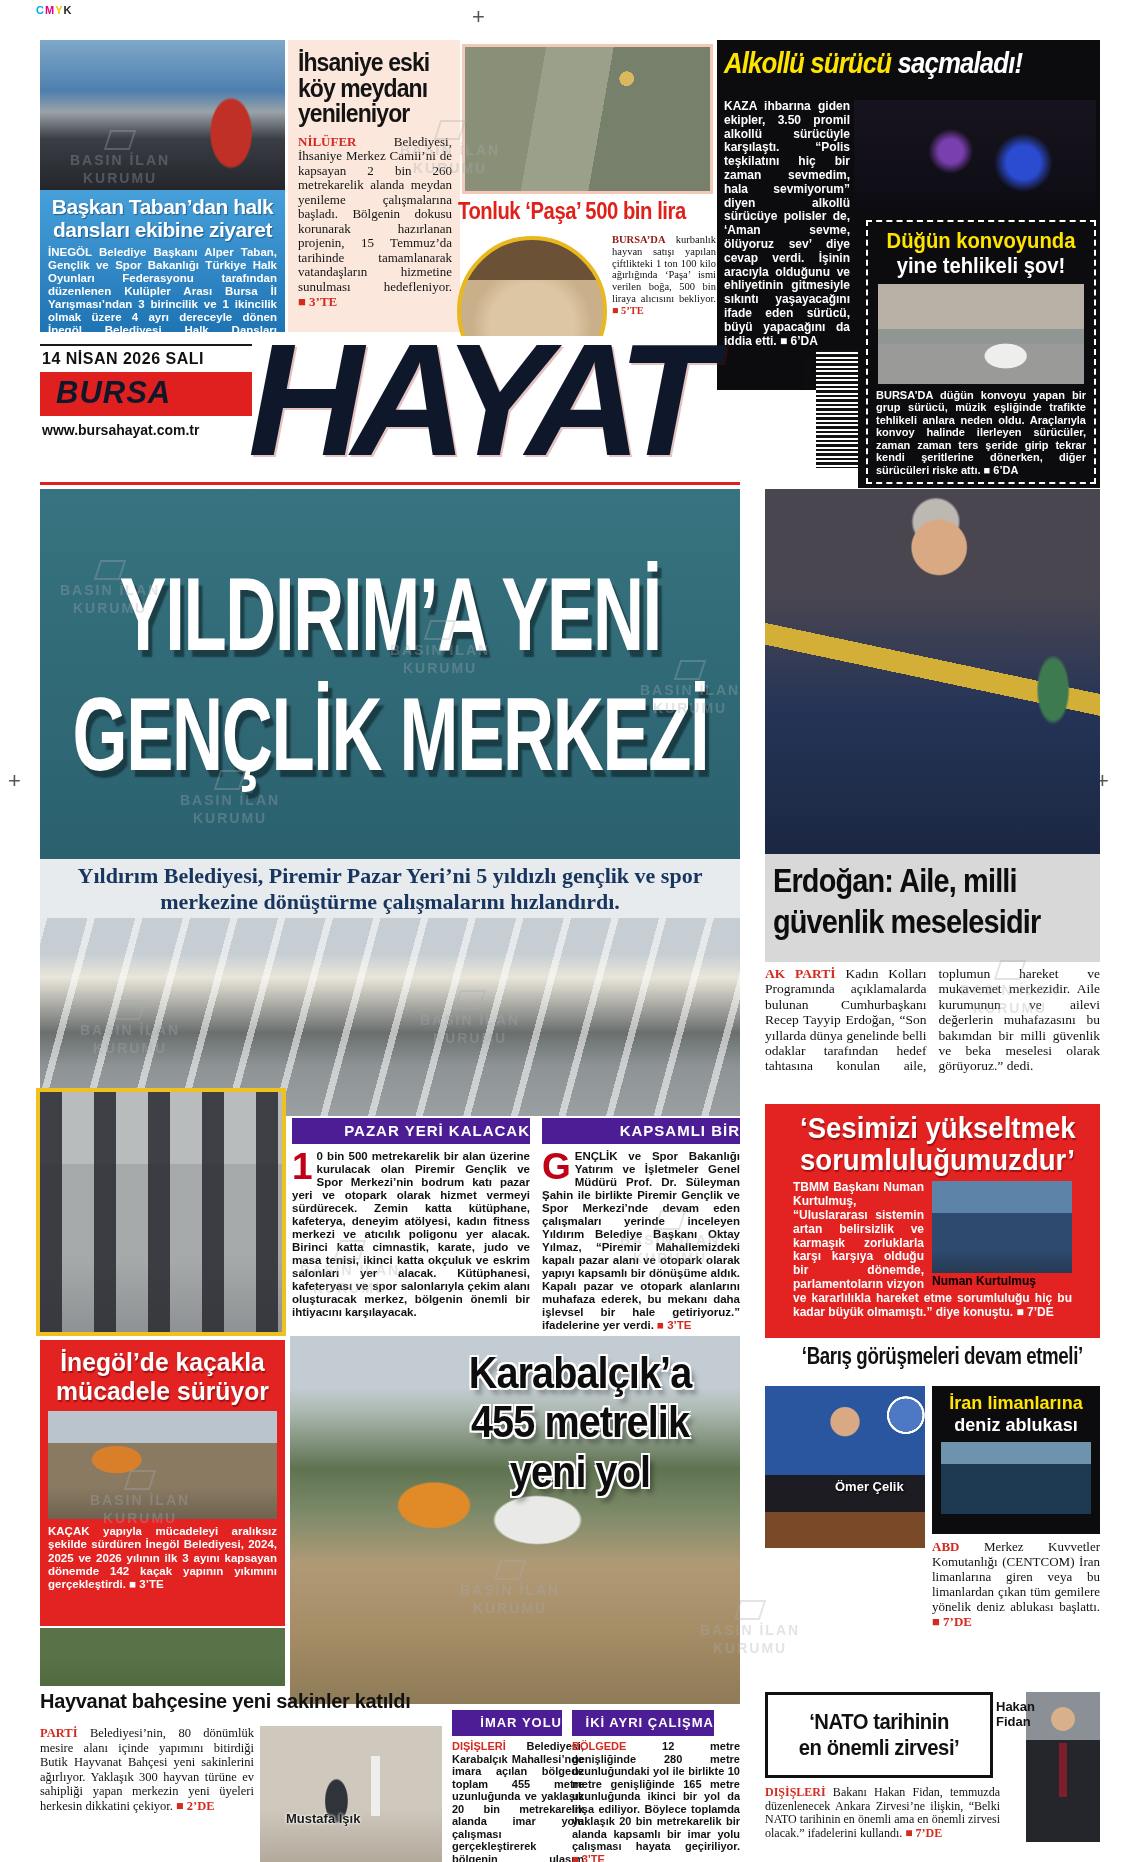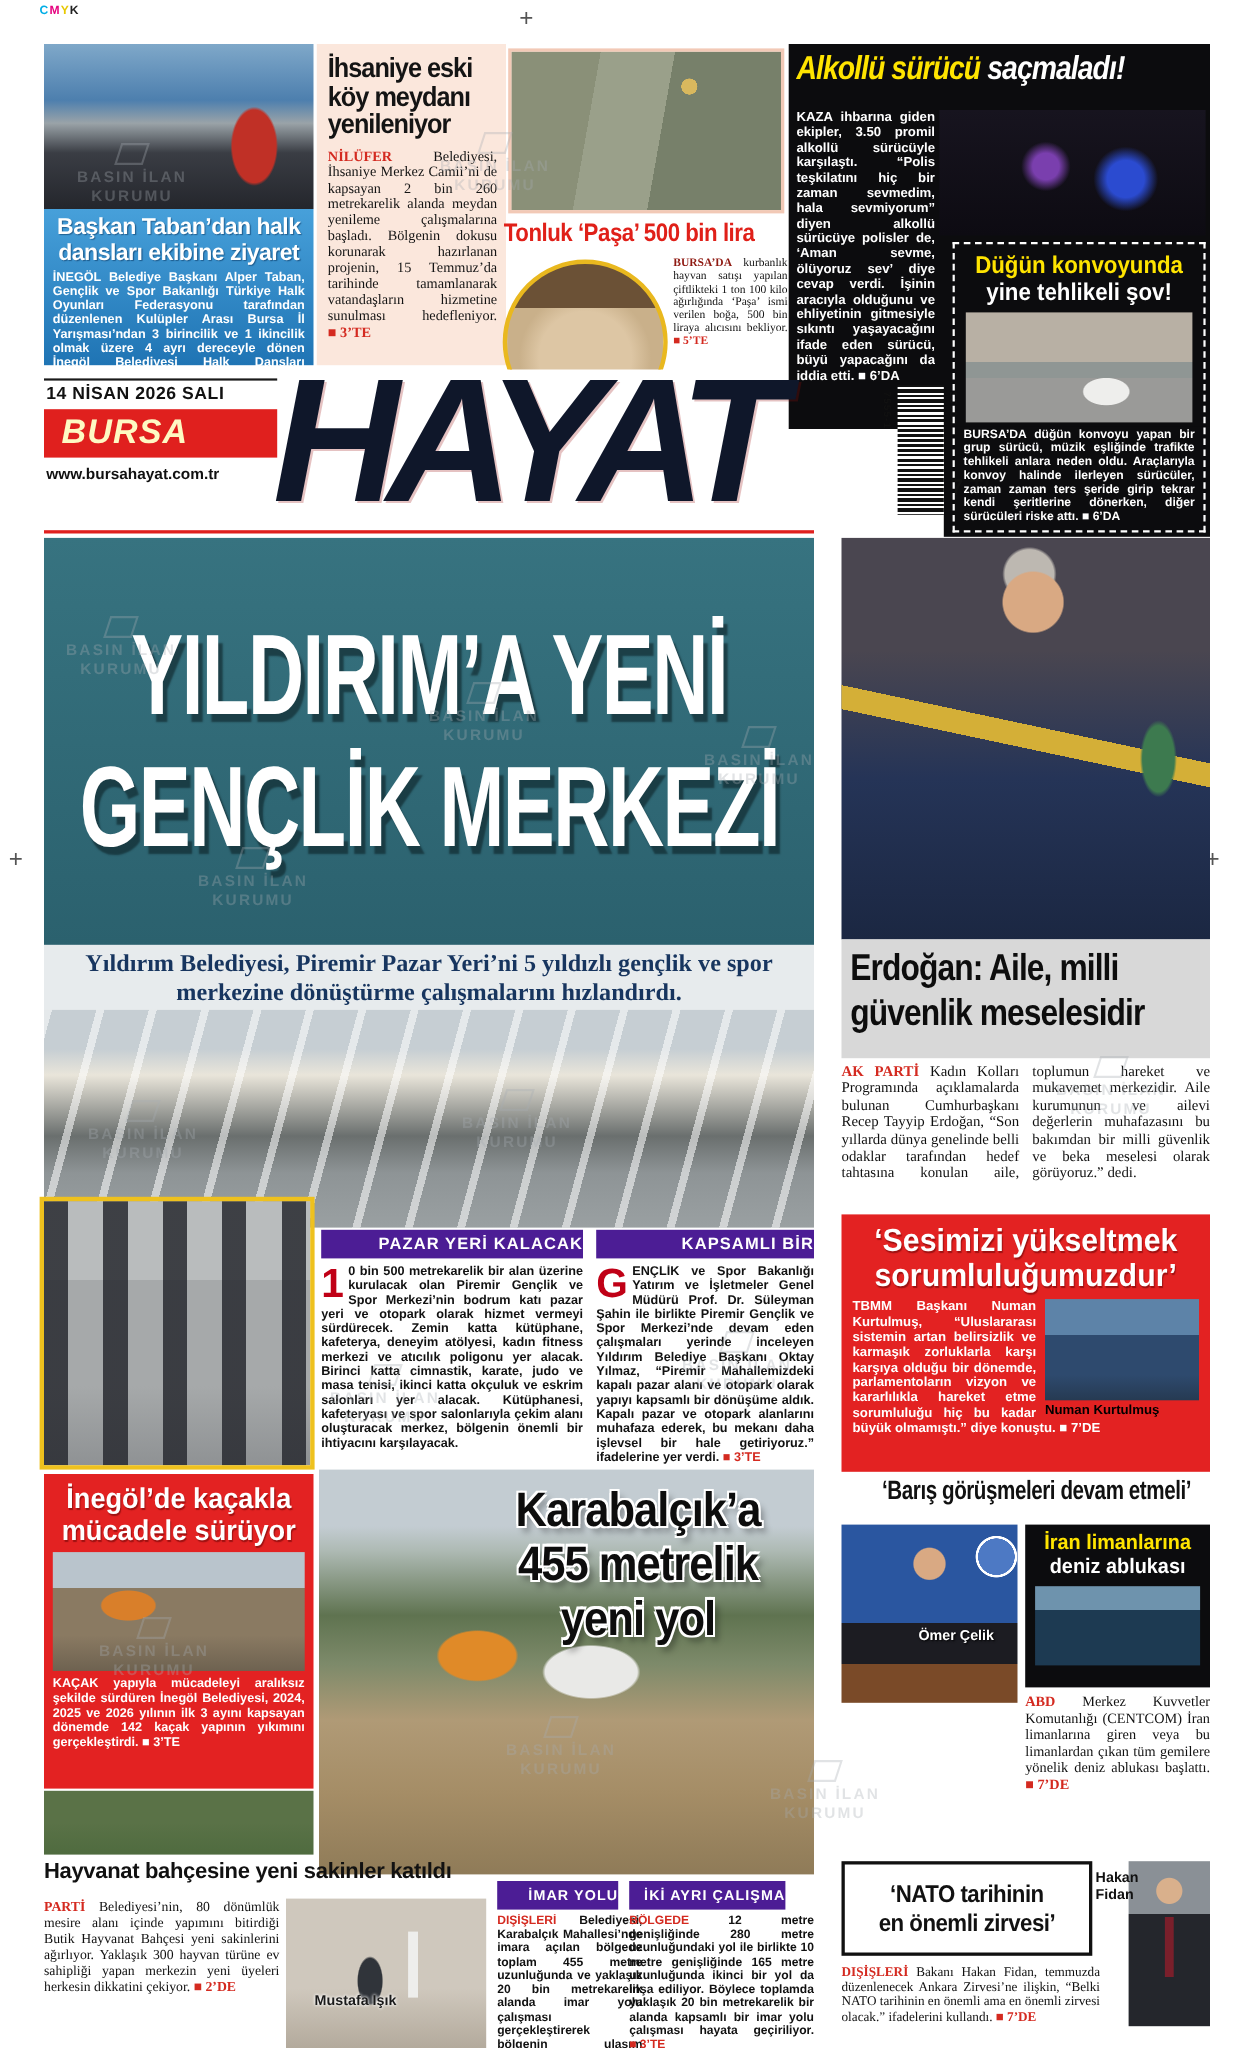--- a/index.html
+++ b/index.html
@@ -80,21 +80,21 @@
   .dugun-y{color:#ffe400}.dugun-w{color:#fff}
   .dugun-photo{width:206px;height:100px;margin:5px auto 5px auto;
      background:
        radial-gradient(ellipse 34px 20px at 62% 72%, #eeeeec 0 60%, transparent 64%),
        linear-gradient(180deg,#b8b0a4 0 45%,#8f9694 45% 60%,#9a9a98 60% 100%)}
   .dugun-cap{color:#fff;font-weight:bold;font-size:11px;line-height:1.14}
 
   
   .date-rule{left:40px;top:344px;width:212px;height:2px;background:#1a1a1a}
   .date{left:42px;top:350px;font-size:16px;font-weight:bold;letter-spacing:.5px}
-  .bursa-bar{left:40px;top:372px;width:212px;height:44px;background:#e0201e;color:#fef9c3;
+  .bursa-bar{left:40px;top:372px;width:212px;height:44px;background:#e0201e;color:#0f172a;
      font-size:31px;font-weight:bold;font-style:italic;padding:3px 0 0 16px;letter-spacing:1px}
   .website{left:42px;top:422px;font-size:14px;font-weight:bold}
   .hayat{left:248px;top:326px;width:575px;font-size:160px;font-weight:bold;font-style:italic;
      color:#0f172a;letter-spacing:-12px;line-height:.92;white-space:nowrap;
      text-shadow:2px 2px 0 rgba(150,10,10,.25)}
   .barcode{left:816px;top:350px;width:42px;height:118px;
      background:repeating-linear-gradient(180deg,#111 0 2px,#fff 2px 4px,#111 4px 7px,#fff 7px 9px)}
   .bc-dig{position:absolute;font-size:9px;font-weight:bold;letter-spacing:1px;color:#111;
      transform:rotate(90deg);transform-origin:0 0}
   .bc-dig-l{left:812px;top:356px}
@@ -137,21 +137,21 @@
        radial-gradient(circle 26px at 51% 9%, #bdb8b1 0 85%, transparent 95%),
        radial-gradient(ellipse 24px 50px at 86% 55%, #3d7a4f 0 60%, transparent 70%),
        linear-gradient(12deg, transparent 48%, #d4af37 48% 53%, transparent 53%),
        linear-gradient(180deg,#4a4650 0 28%,#253457 60%,#1b2742 100%)}
   .erdogan-band{left:765px;top:854px;width:335px;height:108px;background:#d8d8d8;padding:6px 0 0 8px}
   .erdogan-h{font-size:34px;font-weight:bold;white-space:nowrap;letter-spacing:-1px;
      transform:scaleX(.85);transform-origin:0 50%;line-height:1.2;color:#0d0d0d}
   .erdogan-body{left:765px;top:966px;width:335px;height:134px;column-count:2;column-gap:12px;
      font-family:"Liberation Serif",serif;font-size:13.5px;line-height:1.14;text-align:justify}
 
-  .kurtulmus-box{left:765px;top:1104px;width:335px;height:234px;background:#e32222;padding:8px 10px}
+  .kurtulmus-box{left:765px;top:1104px;width:335px;height:234px;background:#e32222;padding:8px 28px}
   .kurt-h{display:block;text-align:center;color:#fff;font-weight:bold;font-size:29px;
      white-space:nowrap;transform:scaleX(.95);transform-origin:50% 50%;line-height:1.12;
      text-shadow:1px 2px 1px rgba(90,0,0,.5)}
   .kurt-photo{float:right;width:140px;height:92px;margin:4px 0 2px 8px;
      background:linear-gradient(180deg,#5d83a8 0 35%,#2e4a6e 35% 75%,#263a52 100%)}
   .kurt-cap{float:right;clear:right;width:140px;color:#000000;font-weight:bold;font-size:12px;
      text-align:left;margin:0 0 4px 8px;line-height:1.1}
   .kurt-body{color:#fff;font-weight:bold;font-size:12px;line-height:1.16;text-align:justify;margin-top:4px}
 
   .baris-head{left:765px;top:1342px;width:335px;font-size:24px;font-weight:bold;text-align:center;

